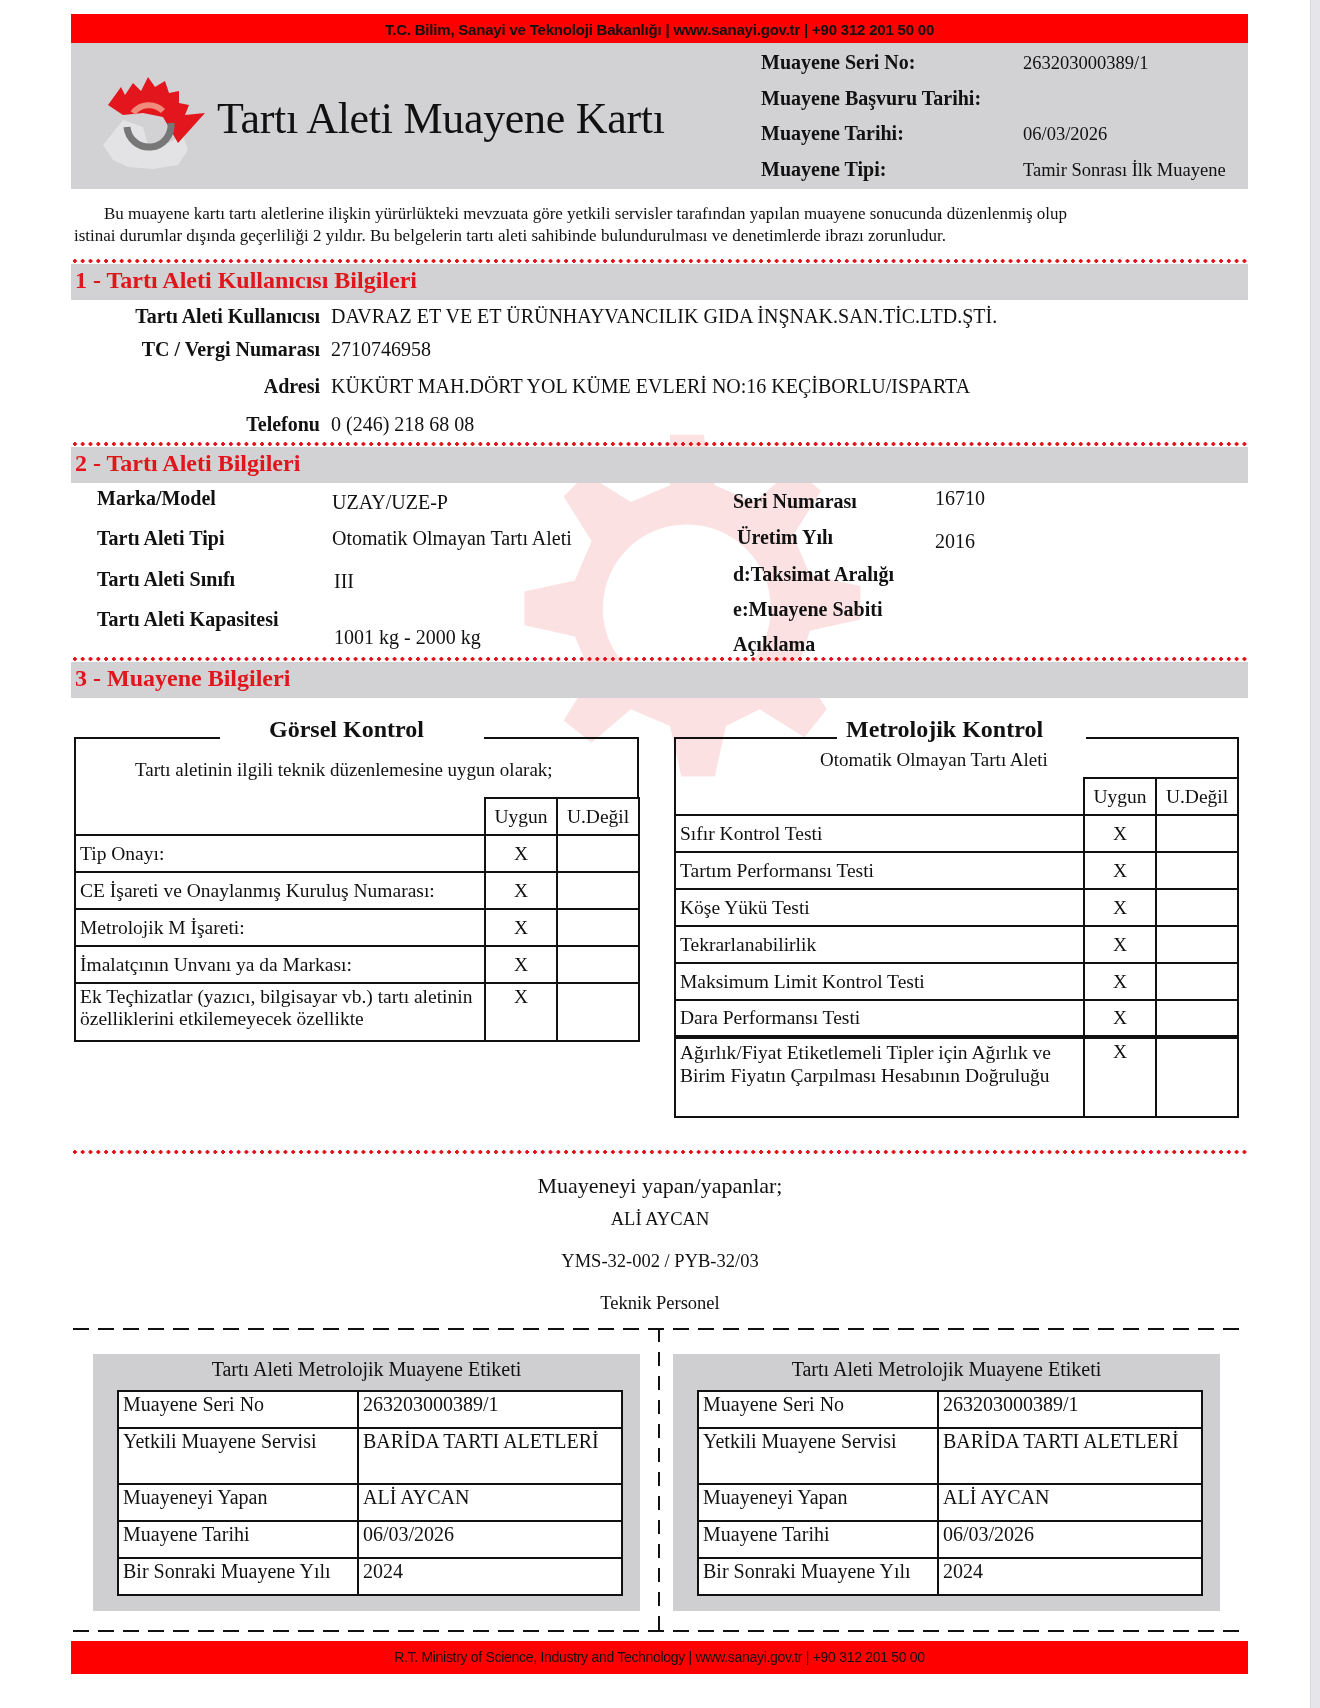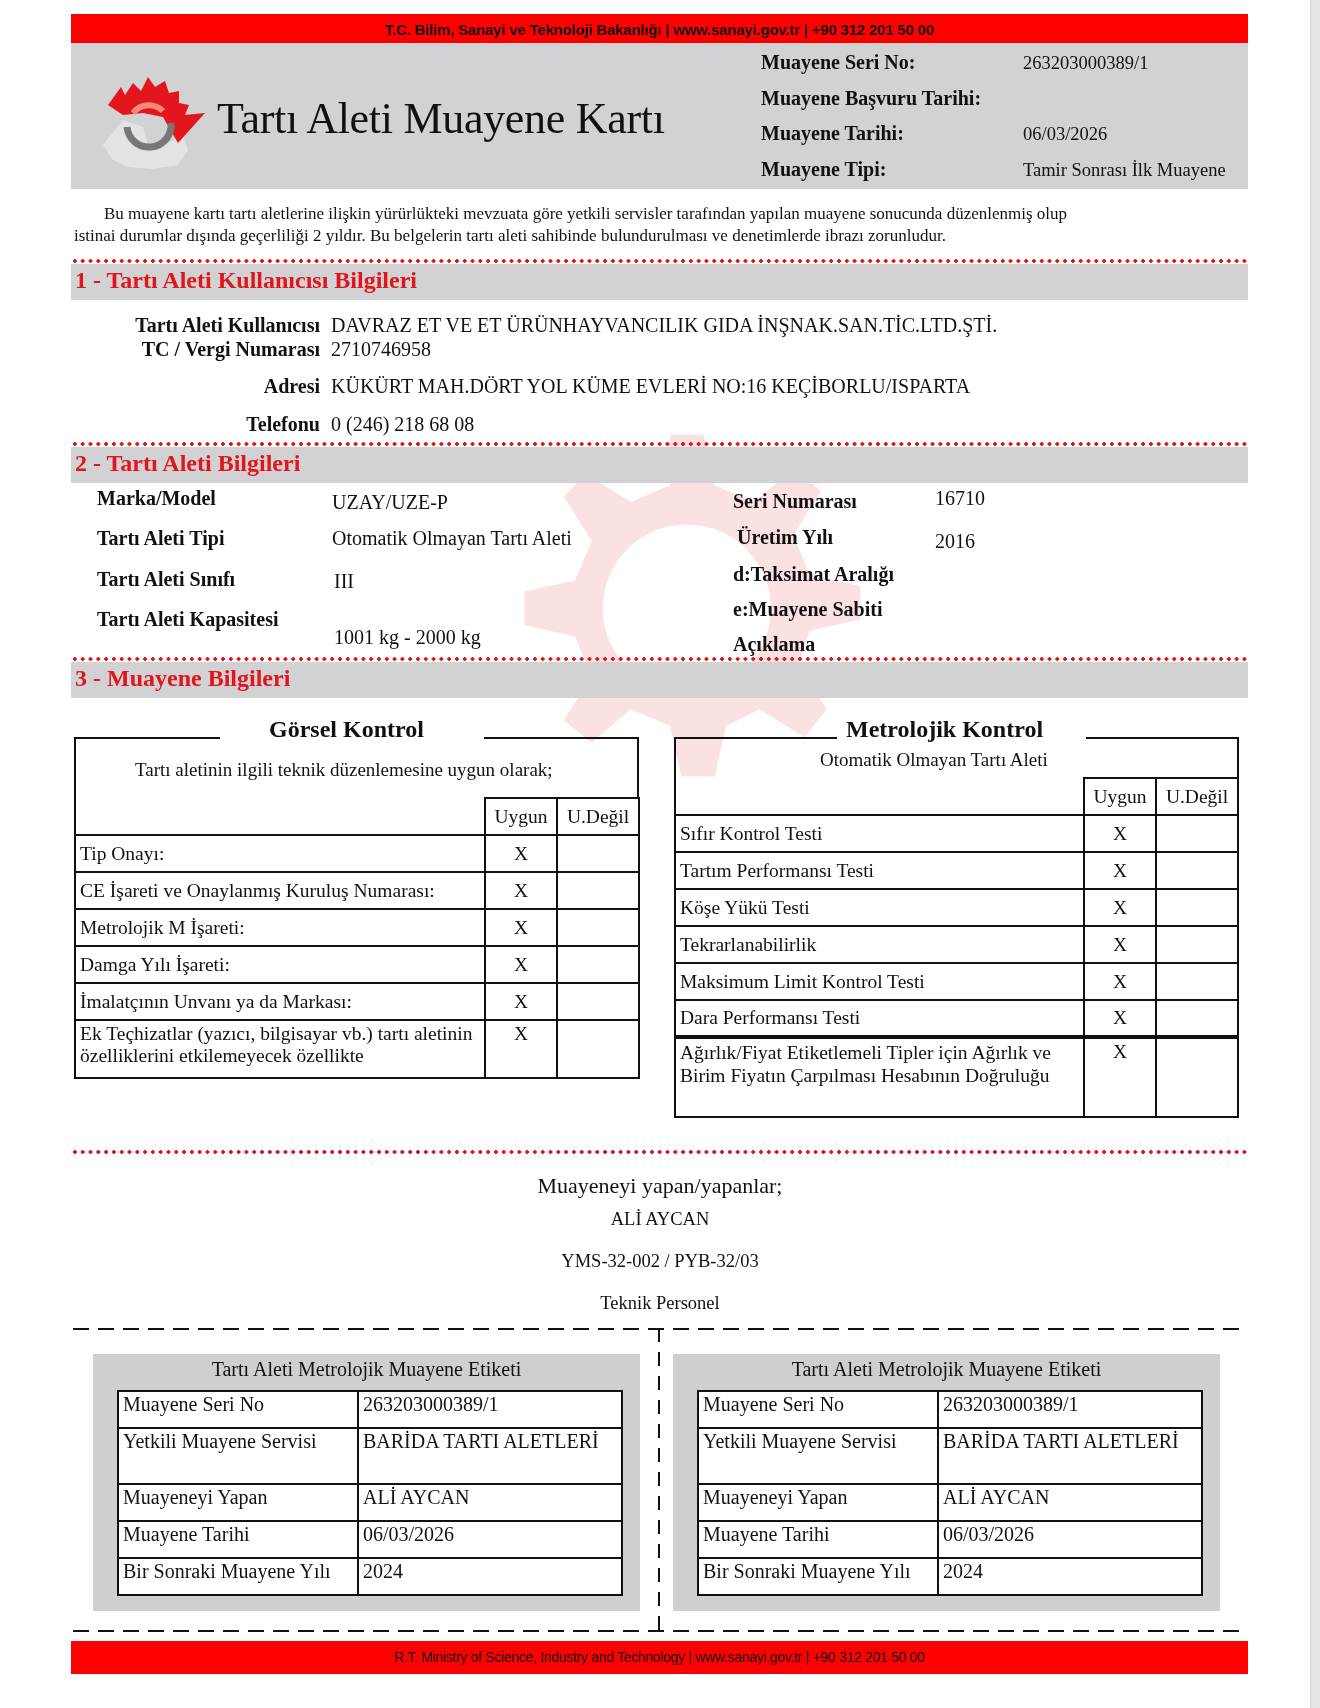--- a/index.html
+++ b/index.html
@@ -107,21 +107,21 @@
 <div class="intro">
   <span class="l1">Bu muayene kartı tartı aletlerine ilişkin yürürlükteki mevzuata göre yetkili servisler tarafından yapılan muayene sonucunda düzenlenmiş olup</span>
   <span class="l2">istinai durumlar dışında geçerliliği 2 yıldır. Bu belgelerin tartı aleti sahibinde bulundurulması ve denetimlerde ibrazı zorunludur.</span>
 </div>
 
 <div class="dots" style="top:259px;"></div>
 <div class="section-bar" style="top:264px;">
   <span class="section-title">1 - Tartı Aleti Kullanıcısı Bilgileri</span>
 </div>
 <div class="field" style="left:70px;top:305px;">
-  <span class="field-label r-label" style="display:inline-block;margin-top:9px;">Tartı Aleti Kullanıcısı</span>
+  <span class="field-label r-label" style="display:inline-block;">Tartı Aleti Kullanıcısı</span>
   <span style="margin-left:6px;">DAVRAZ ET VE ET ÜRÜNHAYVANCILIK GIDA İNŞNAK.SAN.TİC.LTD.ŞTİ.</span>
 </div>
 <div class="field" style="left:70px;top:338px;">
   <span class="field-label r-label" style="display:inline-block;">TC / Vergi Numarası</span>
   <span style="margin-left:6px;">2710746958</span>
 </div>
 <div class="field" style="left:70px;top:375px;">
   <span class="field-label r-label" style="display:inline-block;">Adresi</span>
   <span style="margin-left:6px;">KÜKÜRT MAH.DÖRT YOL KÜME EVLERİ NO:16 KEÇİBORLU/ISPARTA</span>
 </div>
@@ -183,25 +183,20 @@
     <td>CE İşareti ve Onaylanmış Kuruluş Numarası:</td>
     <td class="mark">X</td>
     <td class="mark"></td>
   </tr>
   <tr>
     <td>Metrolojik M İşareti:</td>
     <td class="mark">X</td>
     <td class="mark"></td>
   </tr>
   <tr>
-    <td>Damga Yılı İşareti:</td>
-    <td class="mark">X</td>
-    <td class="mark"></td>
-  </tr>
-  <tr>
     <td>İmalatçının Unvanı ya da Markası:</td>
     <td class="mark">X</td>
     <td class="mark"></td>
   </tr>
   <tr>
     <td style="line-height:22px;vertical-align:top;height:58px;">Ek Teçhizatlar (yazıcı, bilgisayar vb.) tartı aletinin özelliklerini etkilemeyecek özellikte</td>
     <td class="mark" style="vertical-align:top;">X</td>
     <td class="mark"></td>
   </tr>
 </tbody>

